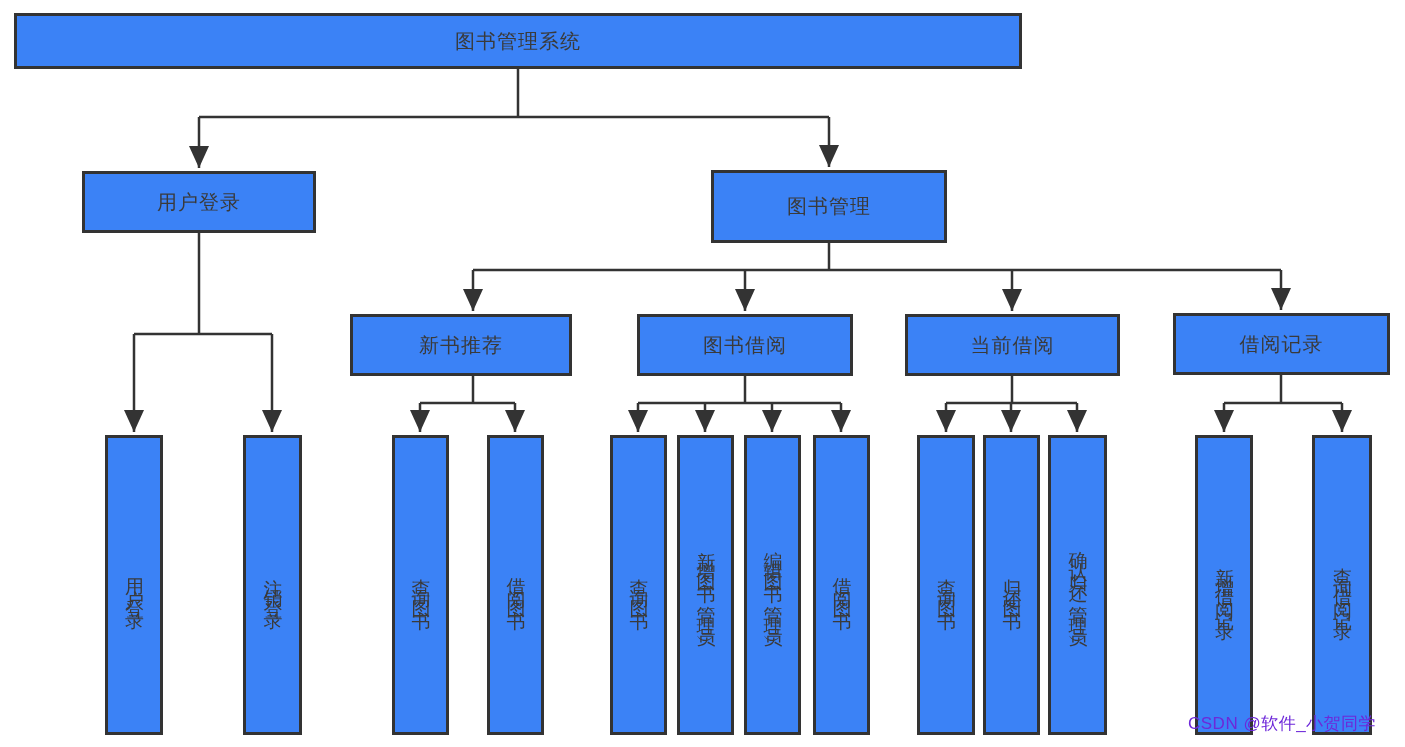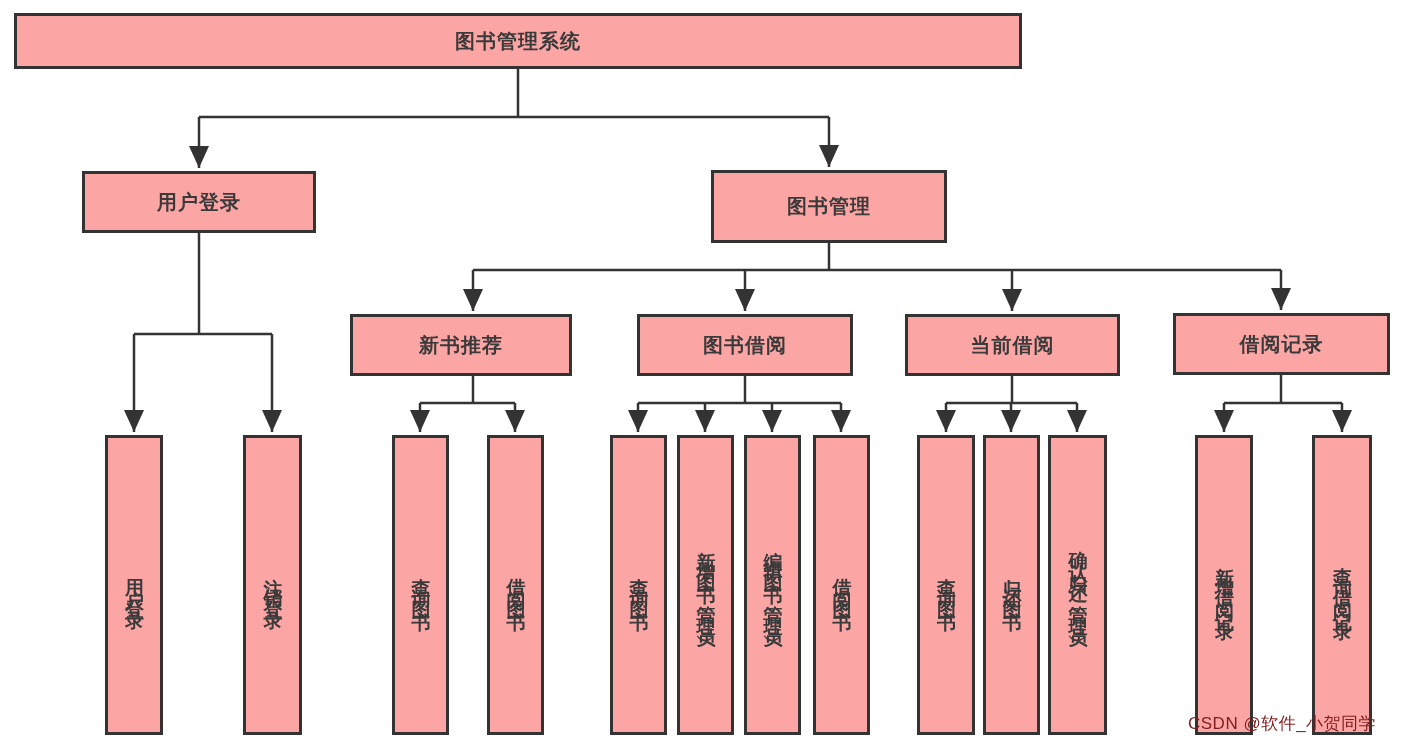--- a/index.html
+++ b/index.html
@@ -22,45 +22,44 @@
   }
   #connectors {
     position: absolute;
     left: 0; top: 0;
     z-index: 1;
   }
   .node {
     position: absolute;
     box-sizing: border-box;
     border: 3px solid #333333;
-    background: #fca5a5;
+    background: #3b82f6;
     color: #3a3a3a;
     display: flex;
     align-items: center;
     justify-content: center;
     z-index: 2;
     font-size: 20px;
     letter-spacing: 1px;
     white-space: nowrap;
-    font-weight: bold;
   }
   .node.v {
     writing-mode: vertical-rl;
     text-orientation: mixed;
     font-size: 19px;
     letter-spacing: 11px;
     white-space: normal;
     line-height: 1.2;
   }
   #watermark {
     position: absolute;
     left: 1188px;
     top: 712px;
     z-index: 3;
-    color: #7f1d1d;
+    color: #6d28d9;
     font-size: 17px;
     letter-spacing: 0.5px;
   }
 </style>
 </head>
 <body>
 
 <div id="stage">
 
   <svg id="connectors" width="1405" height="747" viewBox="0 0 1405 747">

